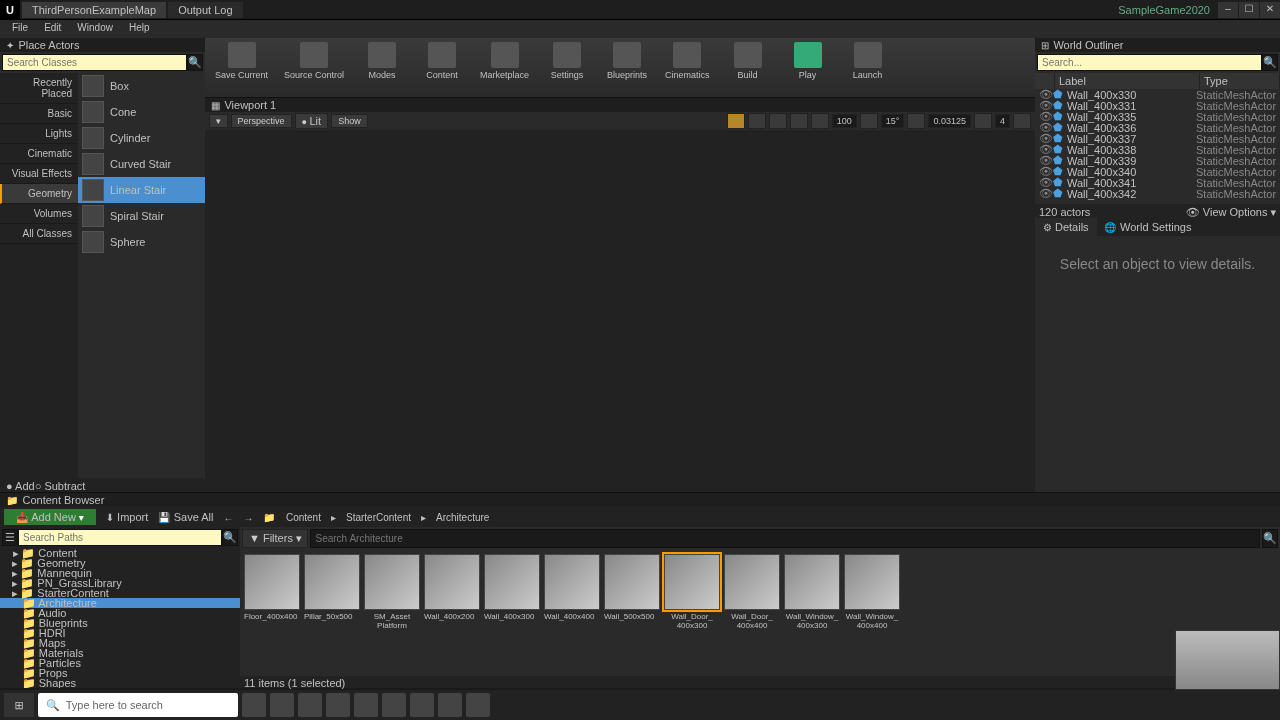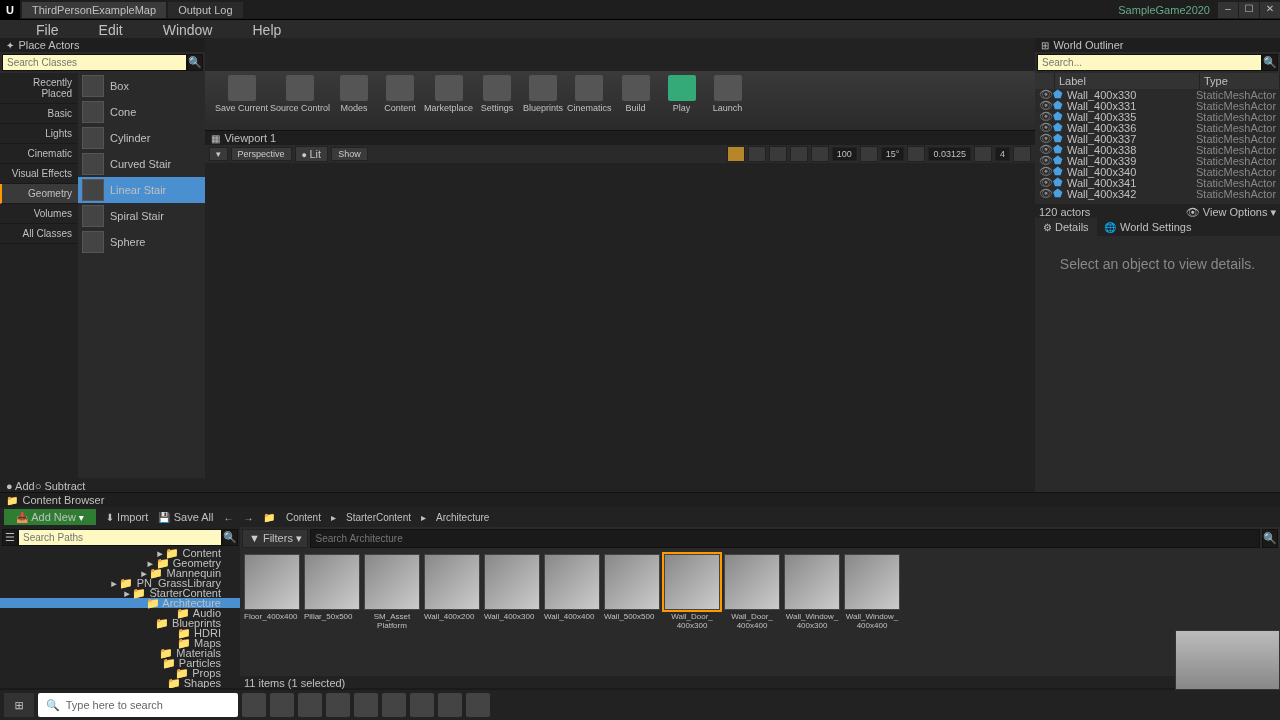--- a/index.html
+++ b/index.html
@@ -5,40 +5,40 @@
 *{margin:0;padding:0;box-sizing:border-box;font-family:"Segoe UI",Arial,sans-serif;font-size:11px;color:#c0c0c0;}
 body{width:1280px;height:720px;background:#1a1a1a;overflow:hidden;position:relative;}
 .titlebar{height:20px;background:#1e1e1e;display:flex;align-items:center;border-bottom:1px solid #000;}
 .ue-logo{width:20px;height:20px;background:#000;display:flex;align-items:center;justify-content:center;color:#fff;font-weight:bold;}
 .tab{padding:2px 10px;background:#2a2a2a;margin-left:2px;display:flex;align-items:center;gap:4px;font-size:10px;}
 .tab.active{background:#3a3a3a;}
 .projname{margin-left:auto;margin-right:8px;color:#6a8;}
 .winbtns{display:flex;gap:1px;}
 .winbtns div{width:20px;height:16px;background:#333;text-align:center;line-height:14px;font-size:10px;}
 .menubar{height:18px;background:#2a2a2a;display:flex;padding-left:4px;}
-.menubar span{padding:2px 8px;font-size:14px;margin-left:24px;}
+.menubar span{padding:2px 8px;font-size:10px;}
 .main{height:454px;display:flex;}
 
 .place{width:205px;background:#2a2a2a;display:flex;flex-direction:column;}
 .panel-hdr{height:14px;background:#1e1e1e;padding:1px 6px;font-size:10px;display:flex;align-items:center;gap:4px;}
 .search-row{display:flex;margin:2px;}
 .search-row input{flex:1;background:#fef9c3;border:1px solid #111;color:#888;padding:2px 4px;font-size:10px;}
 .search-ic{width:16px;background:#1a1a1a;border:1px solid #111;display:flex;align-items:center;justify-content:center;}
 .place-body{display:flex;flex:1;}
 .catlist{width:78px;background:#222;text-align:right;}
 .catlist div{padding:4px 6px;font-size:10px;border-bottom:1px solid #1a1a1a;}
 .catlist .sel{background:#3a3a3a;border-left:2px solid #f90;}
 .shapelist{flex:1;}
 .shape{display:flex;align-items:center;padding:2px 4px;gap:6px;}
 .shape.sel{background:#4a90d0;}
 .shape-ic{width:22px;height:22px;background:#444;border:1px solid #555;}
 .place-ftr{height:14px;background:#222;padding:2px 6px;font-size:10px;display:flex;}
 
 .center{flex:1;display:flex;flex-direction:column;background:#222;}
-.toolbar{height:60px;background:linear-gradient(#3a3a3a,#2a2a2a);display:flex;padding:4px 10px;gap:2px;border-bottom:1px solid #111;margin-top:33px;}
+.toolbar{height:60px;background:linear-gradient(#3a3a3a,#2a2a2a);display:flex;padding:4px 10px;gap:16px;border-bottom:1px solid #111;}
 .tbtn{display:flex;flex-direction:column;align-items:center;gap:2px;min-width:44px;}
 .tbtn .ic{width:28px;height:26px;background:#555;border-radius:2px;}
 .tbtn span{font-size:9px;}
 .vp-hdr{height:14px;background:#1e1e1e;display:flex;align-items:center;padding:2px 6px;gap:4px;font-size:10px;}
 .vp-ctl{height:18px;background:#2a2a2a;display:flex;align-items:center;padding:2px 4px;gap:3px;}
 .vp-ctl button{background:#3a3a3a;border:1px solid #222;padding:1px 6px;font-size:9px;color:#ccc;}
 .vp-ctl .spacer{flex:1;}
 .vpbtn{width:18px;height:16px;background:#3a3a3a;border:1px solid #222;}
 .vpfld{background:#1a1a1a;border:1px solid #222;padding:1px 4px;font-size:9px;}
 .viewport{flex:1;position:relative;background:linear-gradient(180deg,#8ec0e8 0%,#a8d090 25%,#7aa060 100%);overflow:hidden;}
@@ -73,21 +73,21 @@
 .det-msg{text-align:center;padding:20px 10px;color:#888;font-size:14px;}
 
 .cb{height:196px;background:#2a2a2a;display:flex;flex-direction:column;border-top:1px solid #111;}
 .cb-toolbar{height:20px;background:#222;display:flex;align-items:center;padding:2px 4px;gap:10px;}
 .addnew{background:#2e7d32;padding:2px 12px;color:#fff;font-size:10px;}
 .cb-tb-item{font-size:10px;display:flex;align-items:center;gap:3px;}
 .crumb{font-size:10px;}
 .cb-body{flex:1;display:flex;}
 .cb-tree{width:240px;background:#222;display:flex;flex-direction:column;}
 .tree-list{flex:1;overflow:hidden;font-size:10px;}
-.tree-list div{padding:0 19px;height:10px;line-height:10px;text-align:right;}
+.tree-list div{padding:0 13px;height:10px;line-height:10px;}
 .tree-list .l1{padding-left:12px;}
 .tree-list .l2{padding-left:22px;}
 .tree-list .sel{background:#4a90d0;}
 .cb-assets{flex:1;display:flex;flex-direction:column;}
 .filter-row{display:flex;padding:2px;gap:2px;}
 .filter-row input{flex:1;background:#1a1a1a;border:1px solid #111;padding:2px 4px;font-size:10px;color:#888;}
 .asset-grid{flex:1;display:flex;gap:4px;padding:4px;flex-wrap:wrap;align-content:flex-start;}
 .asset{width:56px;display:flex;flex-direction:column;align-items:flex-start;}
 .asset.sel .thumb{outline:2px solid #f90;}
 .thumb{width:56px;height:56px;background:linear-gradient(135deg,#888,#ccc);border:1px solid #444;}

